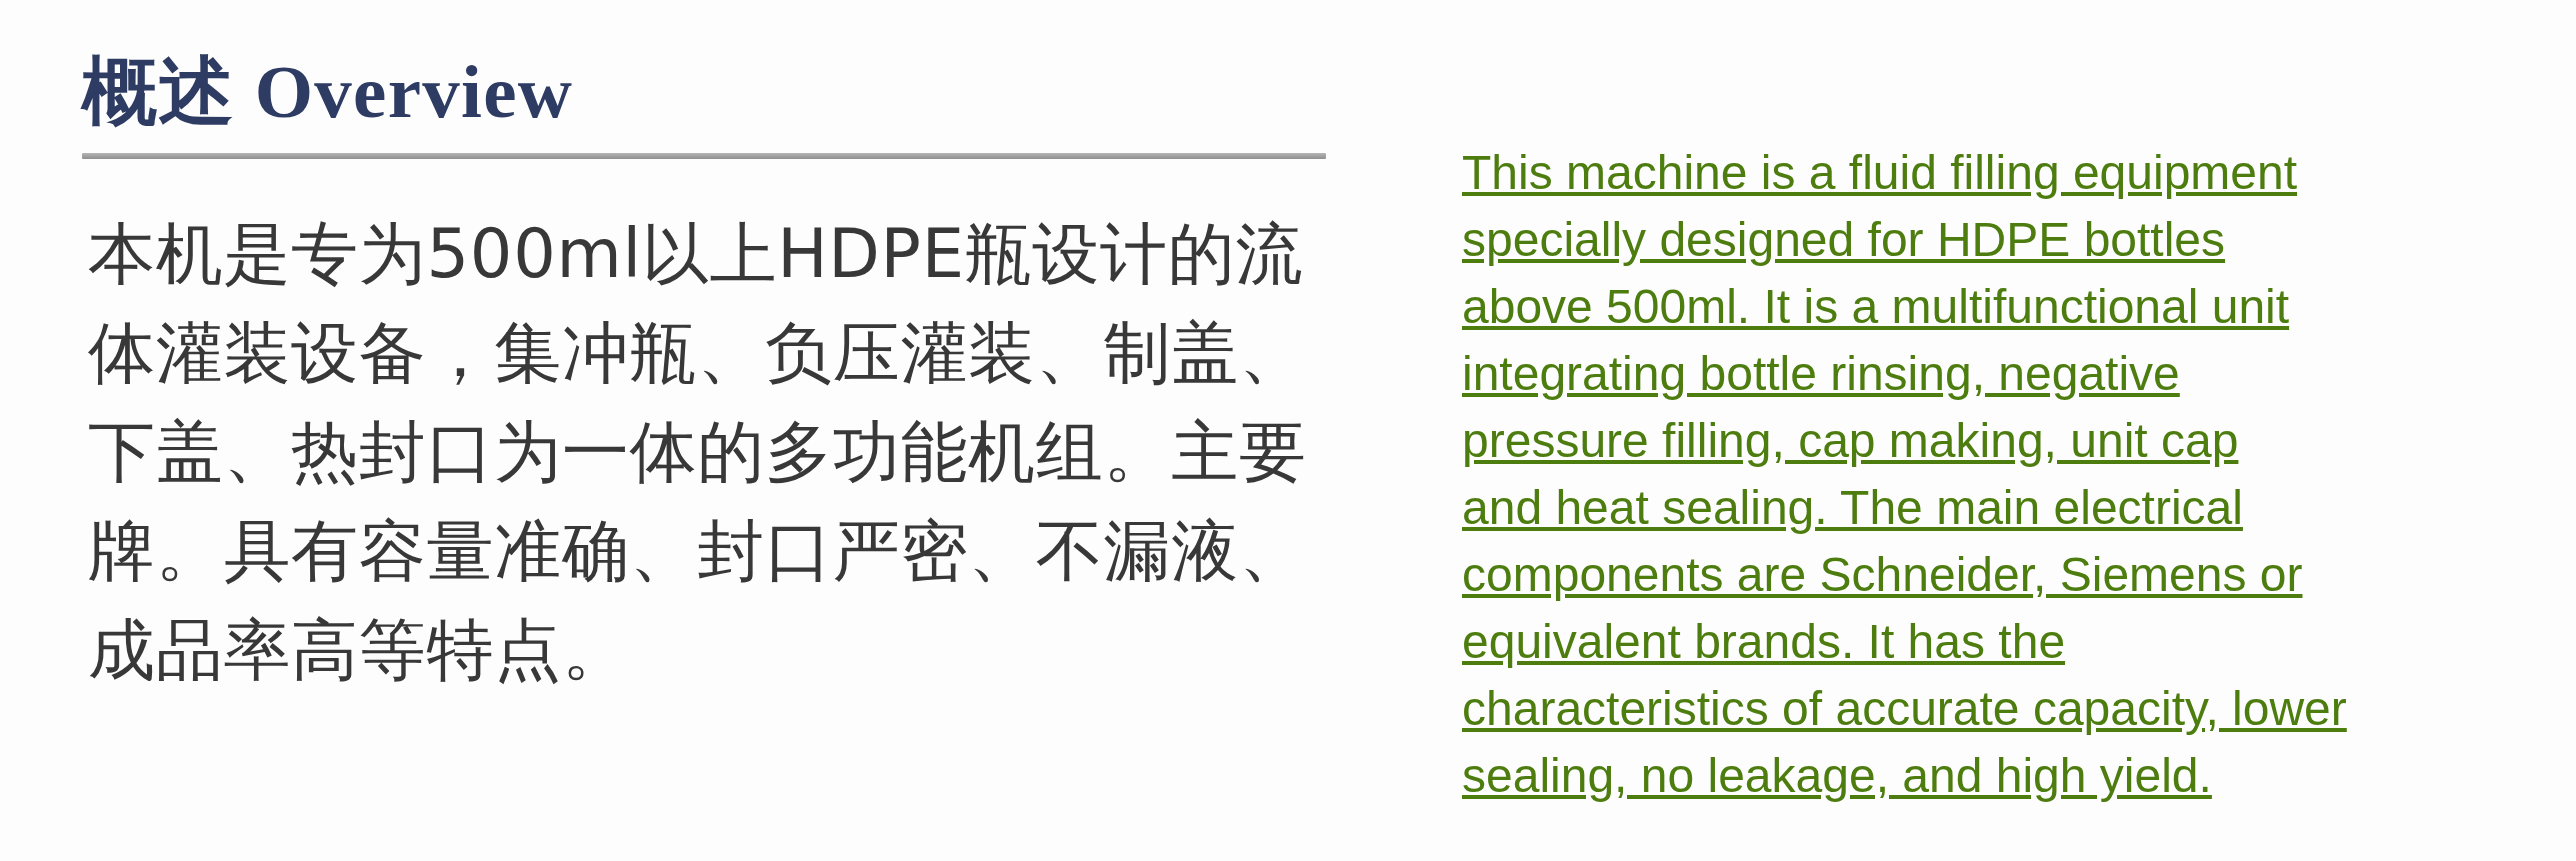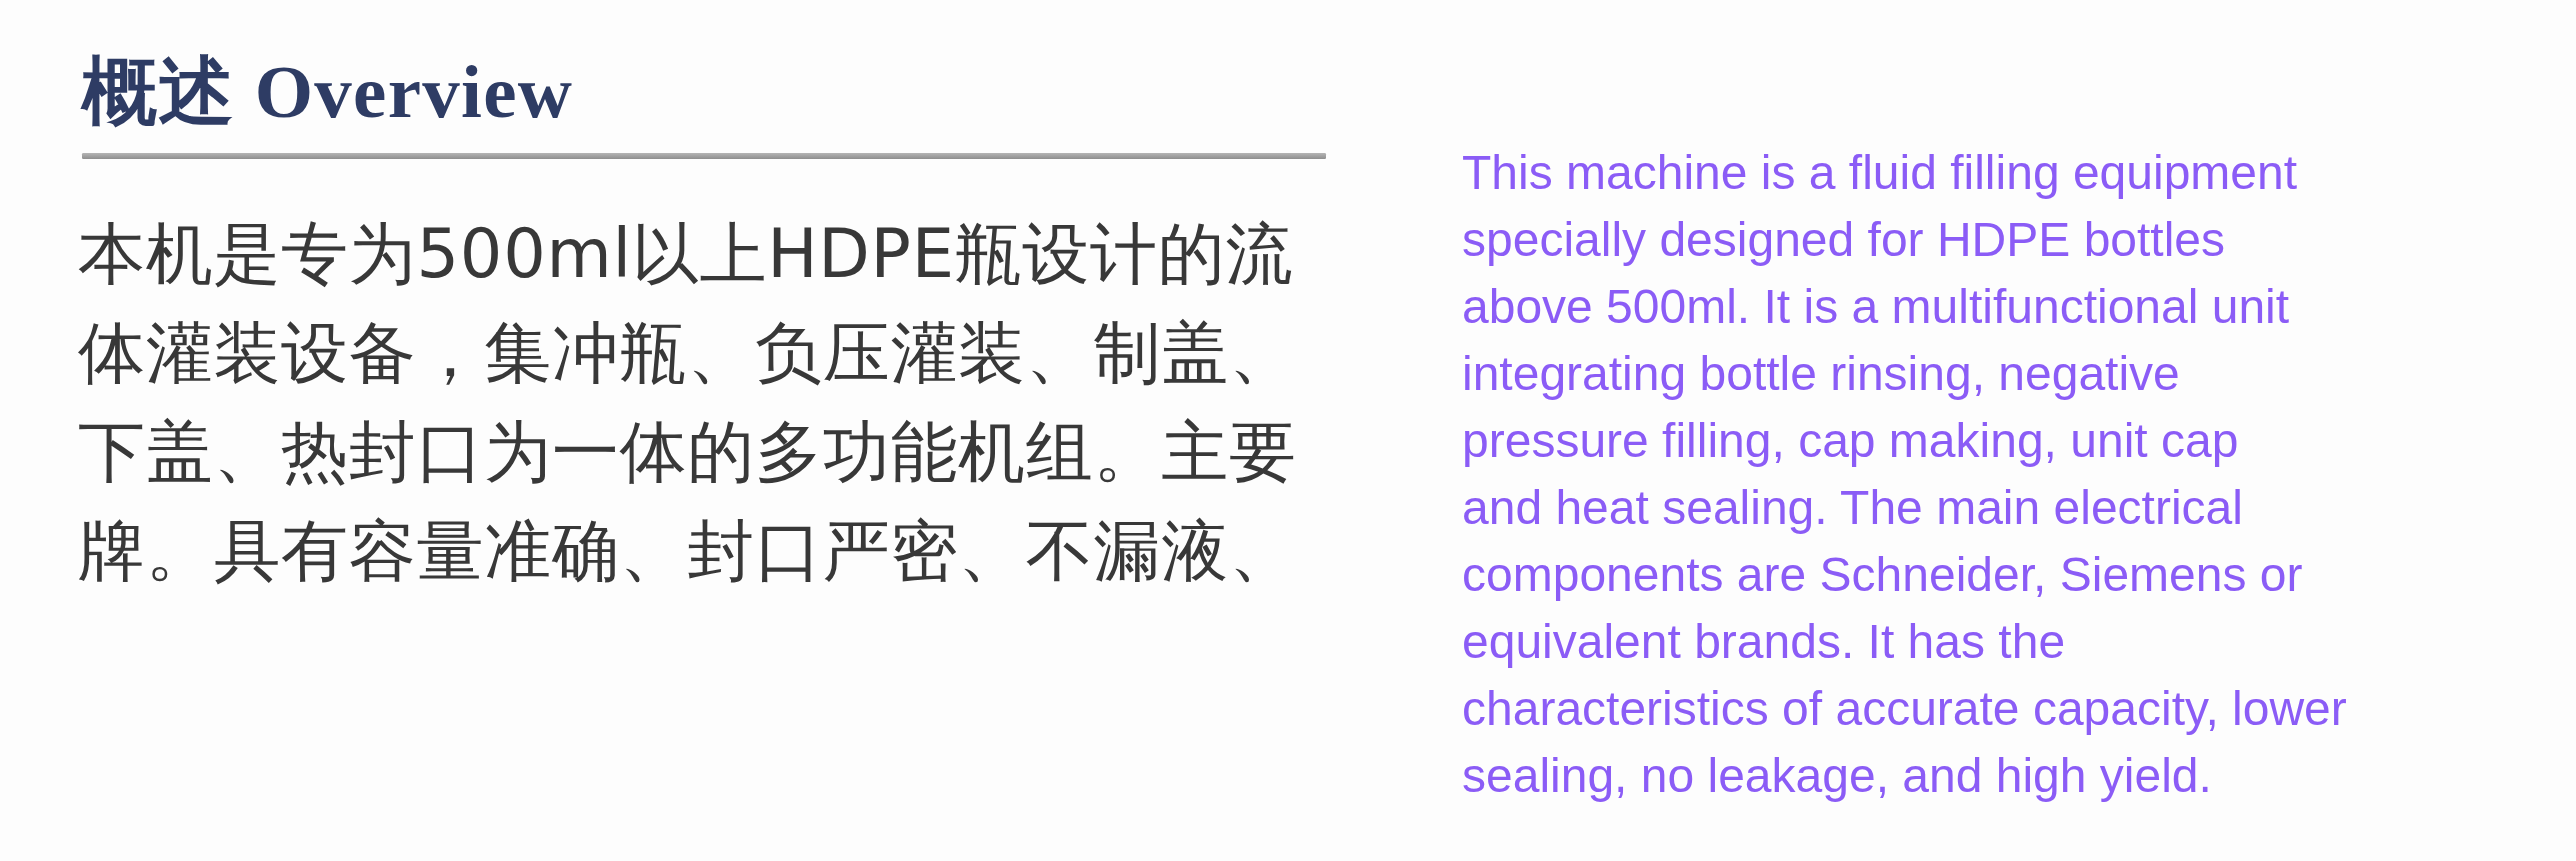--- a/index.html
+++ b/index.html
@@ -30,57 +30,59 @@
     position: absolute;
     left: 82px;
     top: 153px;
     width: 1244px;
     height: 6px;
     background: linear-gradient(#b5b5b5, #8e8e8e);
     border-radius: 1.3px;
   }
   .zh-paragraph {
     position: absolute;
-    left: 78px;
+    left: 88px;
     top: 205px;
     width: 1279px;
     font-family: "DejaVu Sans", sans-serif;
     font-size: 67px;
     line-height: 99px;
     color: #383838;
     letter-spacing: 0.7px;
   }
   .en-paragraph {
     position: absolute;
     left: 1462px;
     top: 139px;
     width: 1077px;
     font-family: "Liberation Sans", "DejaVu Sans", sans-serif;
     font-size: 48px;
     line-height: 67px;
-    color: #8b5cf6;
+    color: #4d7c0f;
+    text-decoration: underline;
   }
   .text-line {
     white-space: nowrap;
   }
 </style>
 </head>
 <body>
 
 <div id="page">
 
   <div class="section-heading">概述 Overview</div>
 
   <div class="heading-rule"></div>
 
   <div class="zh-paragraph">
     <div class="text-line">本机是专为500ml以上HDPE瓶设计的流</div>
     <div class="text-line">体灌装设备，集冲瓶、负压灌装、制盖、</div>
     <div class="text-line">下盖、热封口为一体的多功能机组。主要</div>
     <div class="text-line">牌。具有容量准确、封口严密、不漏液、</div>
+    <div class="text-line">成品率高等特点。</div>
   </div>
 
   <div class="en-paragraph">
     <div class="text-line">This machine is a fluid filling equipment</div>
     <div class="text-line">specially designed for HDPE bottles</div>
     <div class="text-line">above 500ml. It is a multifunctional unit</div>
     <div class="text-line">integrating bottle rinsing, negative</div>
     <div class="text-line">pressure filling, cap making, unit cap</div>
     <div class="text-line">and heat sealing. The main electrical</div>
     <div class="text-line">components are Schneider, Siemens or</div>

